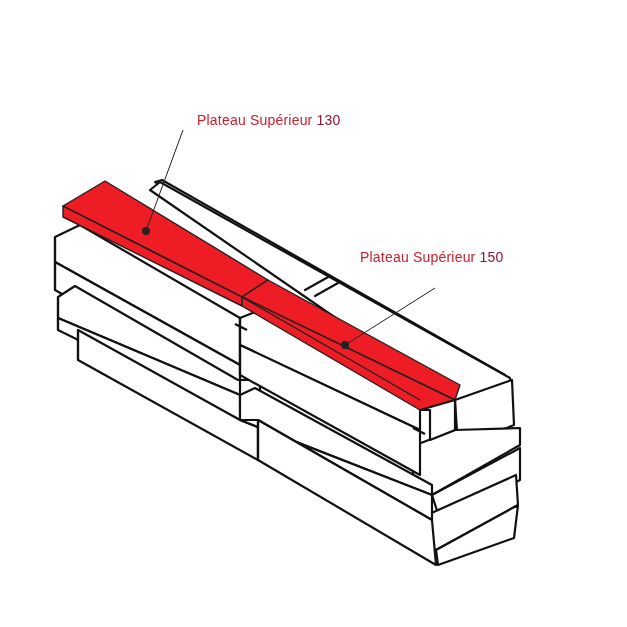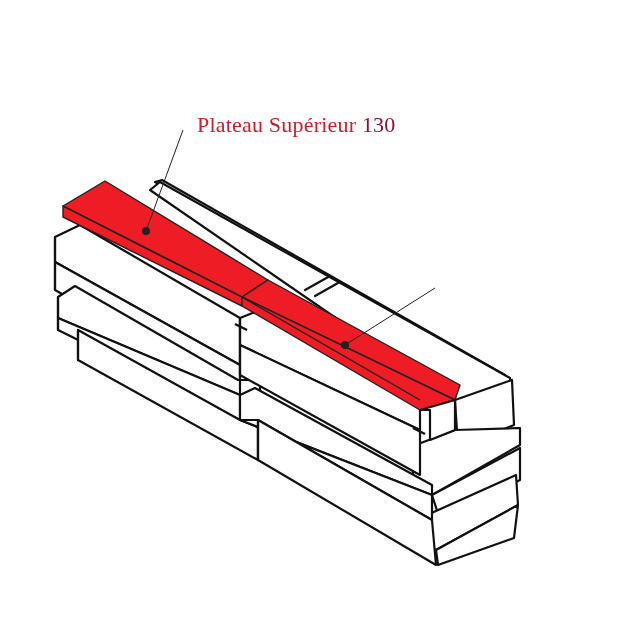--- a/index.html
+++ b/index.html
@@ -1,21 +1,21 @@
 <!DOCTYPE html>
 <html><head>
   <meta charset="utf-8">
   <style>
     html, body { margin:0; padding:0; background:#ffffff; }
     body { width:627px; height:627px; position:relative; overflow:hidden; }
     #stage { position:absolute; left:0; top:0; width:627px; height:627px; }
     .label {
       position:absolute;
-      font-family: Liberation Serif, serif;
-      font-size:22px;
+      font-family: Liberation Sans, sans-serif;
+      font-size:14px;
       color:#c8202e;
       white-space:nowrap;
       letter-spacing:0.2px;
     }
     .label .num { color:#8e1231; }
     .ln { fill:none; stroke:#111; stroke-width:2.2; stroke-linejoin:round; stroke-linecap:round; }
     .face { fill:#ffffff; stroke:#111; stroke-width:2.2; stroke-linejoin:round; }
     .red { fill:#ee1c24; stroke:#222; stroke-width:1.4; stroke-linejoin:round; }
     .leader { stroke:#222; stroke-width:1; fill:none; }
   </style>
@@ -87,13 +87,17 @@
     <g>
       <line class="leader" x1="435" y1="288" x2="345" y2="345"></line>
       <circle cx="345" cy="345" r="4" fill="#222"></circle>
     </g>
   </svg>
 
   <div class="label" style="left:197px; top:112px;">
     <span>Plateau Supérieur</span>
     <span class="num">130</span>
   </div>
+  <div class="label" style="left:360px; top:249px;">
+    <span>Plateau Supérieur</span>
+    <span class="num">150</span>
+  </div>
 </div>
 
 </body></html>

